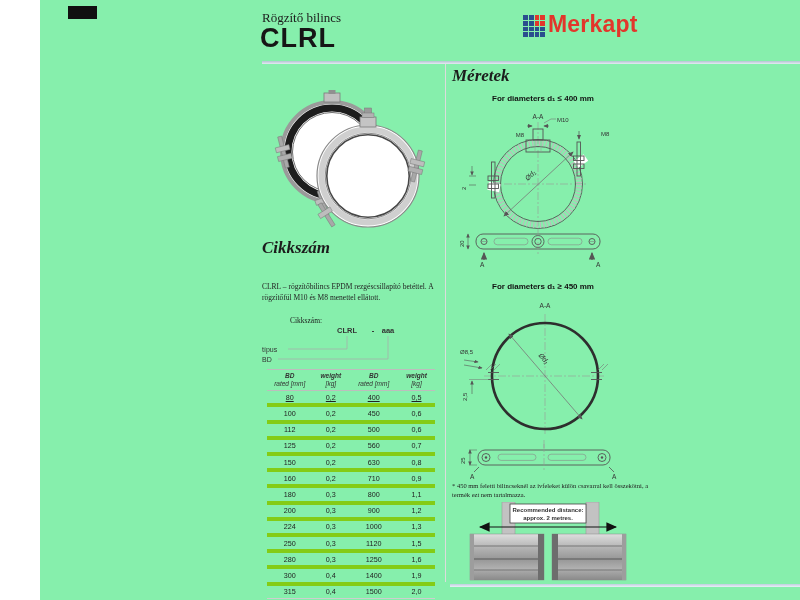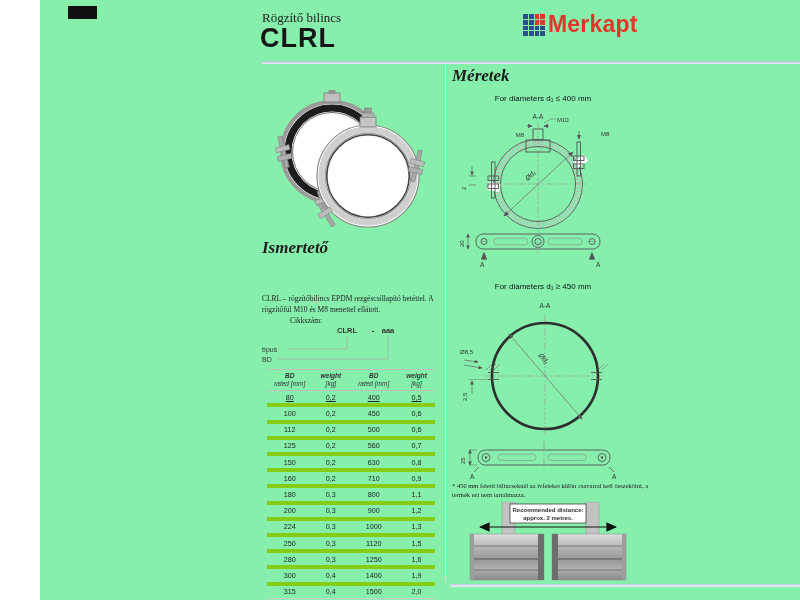--- a/index.html
+++ b/index.html
@@ -4,53 +4,53 @@
 <style>
   html,body{margin:0;padding:0;background:#fff;}
   #page{position:relative;width:800px;height:600px;background:#86efac;overflow:hidden;
         font-family:"Liberation Sans",sans-serif;color:#1c1c1c;margin-left:40px;}
   .abs{position:absolute;}
 
   
   #corner-mark{left:28px;top:6px;width:29px;height:13px;background:#101010;}
   #subtitle{left:222px;top:10px;font-family:"Liberation Serif",serif;font-size:13px;color:#1b1b1b;}
   #title{left:220px;top:23px;font-size:27px;font-weight:800;letter-spacing:1px;color:#161616;}
-  #logo{left:483px;top:11px;display:flex;align-items:flex-start;}
+  #logo{left:483px;top:11px;display:flex;align-items:center;}
   #logo-grid{width:22px;height:22px;display:grid;grid-template-columns:repeat(4,1fr);
              grid-template-rows:repeat(4,1fr);gap:1px;margin-right:3px;margin-top:3px;}
   #logo-grid div{background:#2a4e8e;}
   #logo-grid div.red{background:#e2362b;}
   #brand-text{font-size:23px;font-weight:bold;color:#e2362b;letter-spacing:0.2px;}
   #header-divider{left:222px;top:61px;width:566px;height:3px;
                   background:linear-gradient(#b4c3d3,#e4ebf2);}
   #col-divider{left:405px;top:64px;width:1px;height:518px;background:#dcdcdc;}
   #bottom-divider{left:410px;top:584px;width:378px;height:3px;
                   background:linear-gradient(#bfcfdf,#e9eff6);}
 
   
   #section-ismerteto{left:222px;top:238px;font-family:"Liberation Serif",serif;
                      font-style:italic;font-weight:600;font-size:17px;}
-  #description{left:222px;top:294px;width:182px;font-family:"Liberation Serif",serif;
+  #description{left:222px;top:282px;width:182px;font-family:"Liberation Serif",serif;
                font-size:7.5px;line-height:1.4;color:#222;}
   #order-code-label{left:222px;top:316px;font-family:"Liberation Serif",serif;font-size:7.5px;padding-left:28px;}
 
   
   #size-table-wrap{left:227px;top:369px;width:168px;}
   table{border-collapse:collapse;width:100%;}
   th{font-size:6.5px;font-style:italic;font-weight:bold;color:#333;
      border-top:1px solid #bdbdbd;border-bottom:1px solid #bdbdbd;padding:2px 0;line-height:1.25;}
   th .sub{font-weight:normal;}
   td{font-size:7.2px;text-align:center;color:#222;border-top:4px solid #84cc16;padding:1.6px 0;}
   tbody tr:first-child td{border-top:none;text-decoration:underline;}
   table{border-bottom:1px solid #cecece;}
 
   
   #section-meretek{left:412px;top:66px;font-family:"Liberation Serif",serif;
                    font-style:italic;font-weight:600;font-size:17px;text-align:center;}
-  .fig-caption{width:186px;text-align:center;font-size:8px;font-weight:normal;color:#111;}
+  .fig-caption{width:186px;text-align:center;font-size:8px;font-weight:bold;color:#111;}
   #fig1-caption{left:410px;top:94px;}
   #fig2-caption{left:410px;top:282px;}
   #footnote{left:412px;top:481px;width:198px;font-family:"Liberation Serif",serif;
             font-size:6.5px;line-height:1.45;color:#222;}
 
   svg text{font-family:"Liberation Sans",sans-serif;fill:#333;}
   .dim{font-size:6px;}
   .dimi{font-size:7px;font-style:italic;}
   .sec{font-size:6.5px;}
   .thin{stroke:#555;stroke-width:0.9;fill:none;}
@@ -140,21 +140,21 @@
         <rect x="145" y="70" width="14" height="5" fill="#bdbdbd" stroke="#777" stroke-width="0.5"></rect>
         <rect x="145" y="78" width="14" height="5" fill="#b0b0b0" stroke="#777" stroke-width="0.5"></rect>
       </g>
       <g transform="rotate(-32 62 124)">
         <rect x="60" y="112" width="4" height="26" fill="#a8a8a8" stroke="#777" stroke-width="0.5"></rect>
         <rect x="55" y="120" width="14" height="5" fill="#bdbdbd" stroke="#777" stroke-width="0.5"></rect>
       </g>
     </g>
   </svg>
 
-  <div id="section-ismerteto" class="abs">Ismertető</div>
+  <div id="section-ismerteto" class="abs">Cikkszám</div>
 
   <div id="description" class="abs">CLRL – rögzítőbilincs EPDM rezgéscsillapító betéttel. A rögzítőfül M10 és M8 menettel ellátott.</div>
 
   <div id="order-code-label" class="abs">Cikkszám:</div>
 
   <svg class="abs" style="left:222px;top:324px" width="182" height="42">
     <text x="85" y="9" text-anchor="middle" font-size="7.5" font-weight="bold">CLRL</text>
     <text x="111" y="9" text-anchor="middle" font-size="7.5" font-weight="bold">-</text>
     <text x="126" y="9" text-anchor="middle" font-size="7.5" font-weight="bold">aaa</text>
     <polyline points="85,12 85,25 26,25" stroke="#aaa" stroke-width="0.7" fill="none"></polyline>

